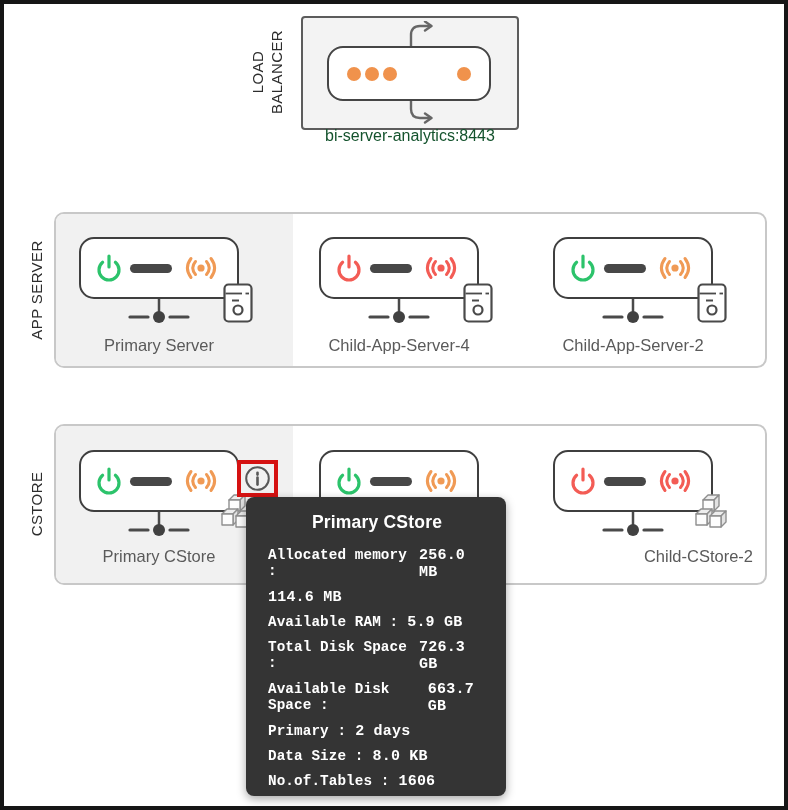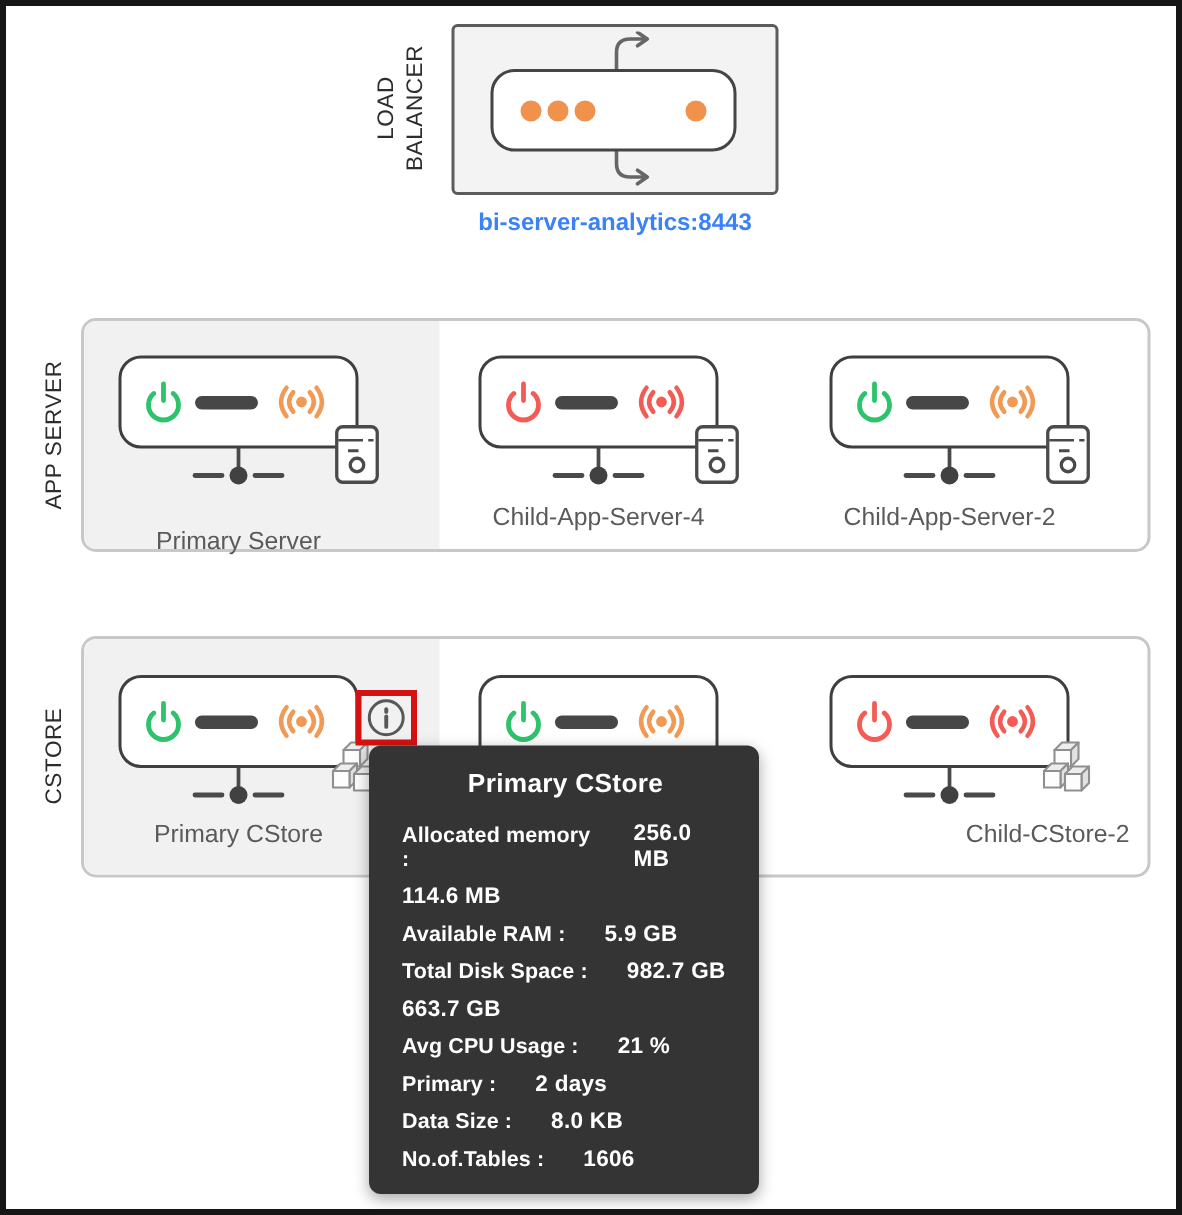--- a/index.html
+++ b/index.html
@@ -21,22 +21,22 @@
     background:#f3f3f3; border:2px solid #5c5c5c; border-radius:4px;
   }
   .lb-inner {
     position:absolute; left:323px; top:42px; width:164px; height:55px;
     background:#fff; border:2.5px solid #454545; border-radius:16px;
     display:flex; align-items:center; padding:0 18px;
   }
   .dot { width:14px; height:14px; border-radius:50%; background:#f0924c; margin-right:4px; }
   .dot:last-child { margin-left:auto; margin-right:0; }
   .lb-link {
-    position:absolute; left:256px; top:136px; width:300px; text-align:center;
-    font-size:16px; color:#3b82f6; cursor:pointer;font-weight:bold;
+    position:absolute; left:256px; top:123px; width:300px; text-align:center;
+    font-size:16px; color:#14532d; cursor:pointer;
   }
   
   .section {
     position:absolute; left:50px; width:713px;
     background:#fff; border:2px solid #c8c8c8; border-radius:10px;
   }
   .sect-app { top:208px; height:156px; }
   .sect-cstore { top:420px; height:161px; }
   .sel-bg {
     position:absolute; left:0; top:0; bottom:0; width:237px;
@@ -66,21 +66,21 @@
     border:4px solid #d51212; display:flex; align-items:center; justify-content:center;
     z-index:5; cursor:pointer; background:transparent;
   }
   
   .tooltip {
     position:absolute; left:242px; top:493px; width:260px; height:299px;
     background:#343434; border-radius:8px; z-index:10; color:#fff;
     box-shadow:0 3px 10px rgba(0,0,0,.35); padding:15px 20px 0 22px;
   }
   .tt-title { text-align:center; font-size:17.5px; font-weight:700; margin-bottom:14px; letter-spacing:.2px; }
-  .trow { display:flex; align-items:flex-end; gap:26px; margin-bottom:8px; }
+  .trow { display:flex; align-items:flex-start; gap:9px; margin-bottom:8px;font-family:Liberation Mono, monospace; }
   .tlabel { font-size:14.3px; font-weight:600; letter-spacing:.1px; }
   .tval   { font-size:15px;  font-weight:800; letter-spacing:.2px; }
 </style>
 </head>
 <body>
 
 <svg width="0" height="0" style="position:absolute">
   <defs>
     <g id="power-g">
       <path d="M6.6 9.3 A10 10 0 1 0 19.4 9.3" fill="none" stroke="currentColor" stroke-width="3.2" stroke-linecap="round"></path>
@@ -170,21 +170,21 @@
           <use href="#signal-g"></use>
         </svg>
       </span>
   </div>
   <svg class="net" style="left:118px; top:294px;" width="74" height="28" viewBox="0 0 74 28">
       <use href="#net-g"></use>
     </svg>
   <svg class="tower" style="left:219px; top:279px;" width="30" height="40" viewBox="0 0 30 40">
       <use href="#tower-g"></use>
     </svg>
-  <div class="srv-label" style="left:35px; top:332px;margin-top:16px;">Primary Server</div>
+  <div class="srv-label" style="left:35px; top:332px;">Primary Server</div>
 
   <div class="card" style="left:315px; top:233px;">
     <span class="ico red">
       <svg width="26" height="30" viewBox="0 0 26 30">
           <use href="#power-g"></use>
         </svg>
       </span>
     <span class="dash"></span>
     <span class="ico red">
       <svg width="42" height="28" viewBox="0 0 42 28">
@@ -300,28 +300,25 @@
       </div>
     <div class="trow">
       <span class="tval">114.6 MB</span>
       </div>
     <div class="trow">
       <span class="tlabel">Available RAM :</span>
       <span class="tval">5.9 GB</span>
       </div>
     <div class="trow">
       <span class="tlabel">Total Disk Space :</span>
-      <span class="tval">982.7 GB</span>
-      </div>
-    <div class="trow">
+      <span class="tval">726.3 GB</span>
+      </div>
+    <div class="trow">
+      <span class="tlabel">Available Disk Space :</span>
       <span class="tval">663.7 GB</span>
-      </div>
-    <div class="trow">
-      <span class="tlabel">Avg CPU Usage :</span>
-      <span class="tval">21 %</span>
       </div>
     <div class="trow">
       <span class="tlabel">Primary :</span>
       <span class="tval">2 days</span>
       </div>
     <div class="trow">
       <span class="tlabel">Data Size :</span>
       <span class="tval">8.0 KB</span>
       </div>
     <div class="trow">

